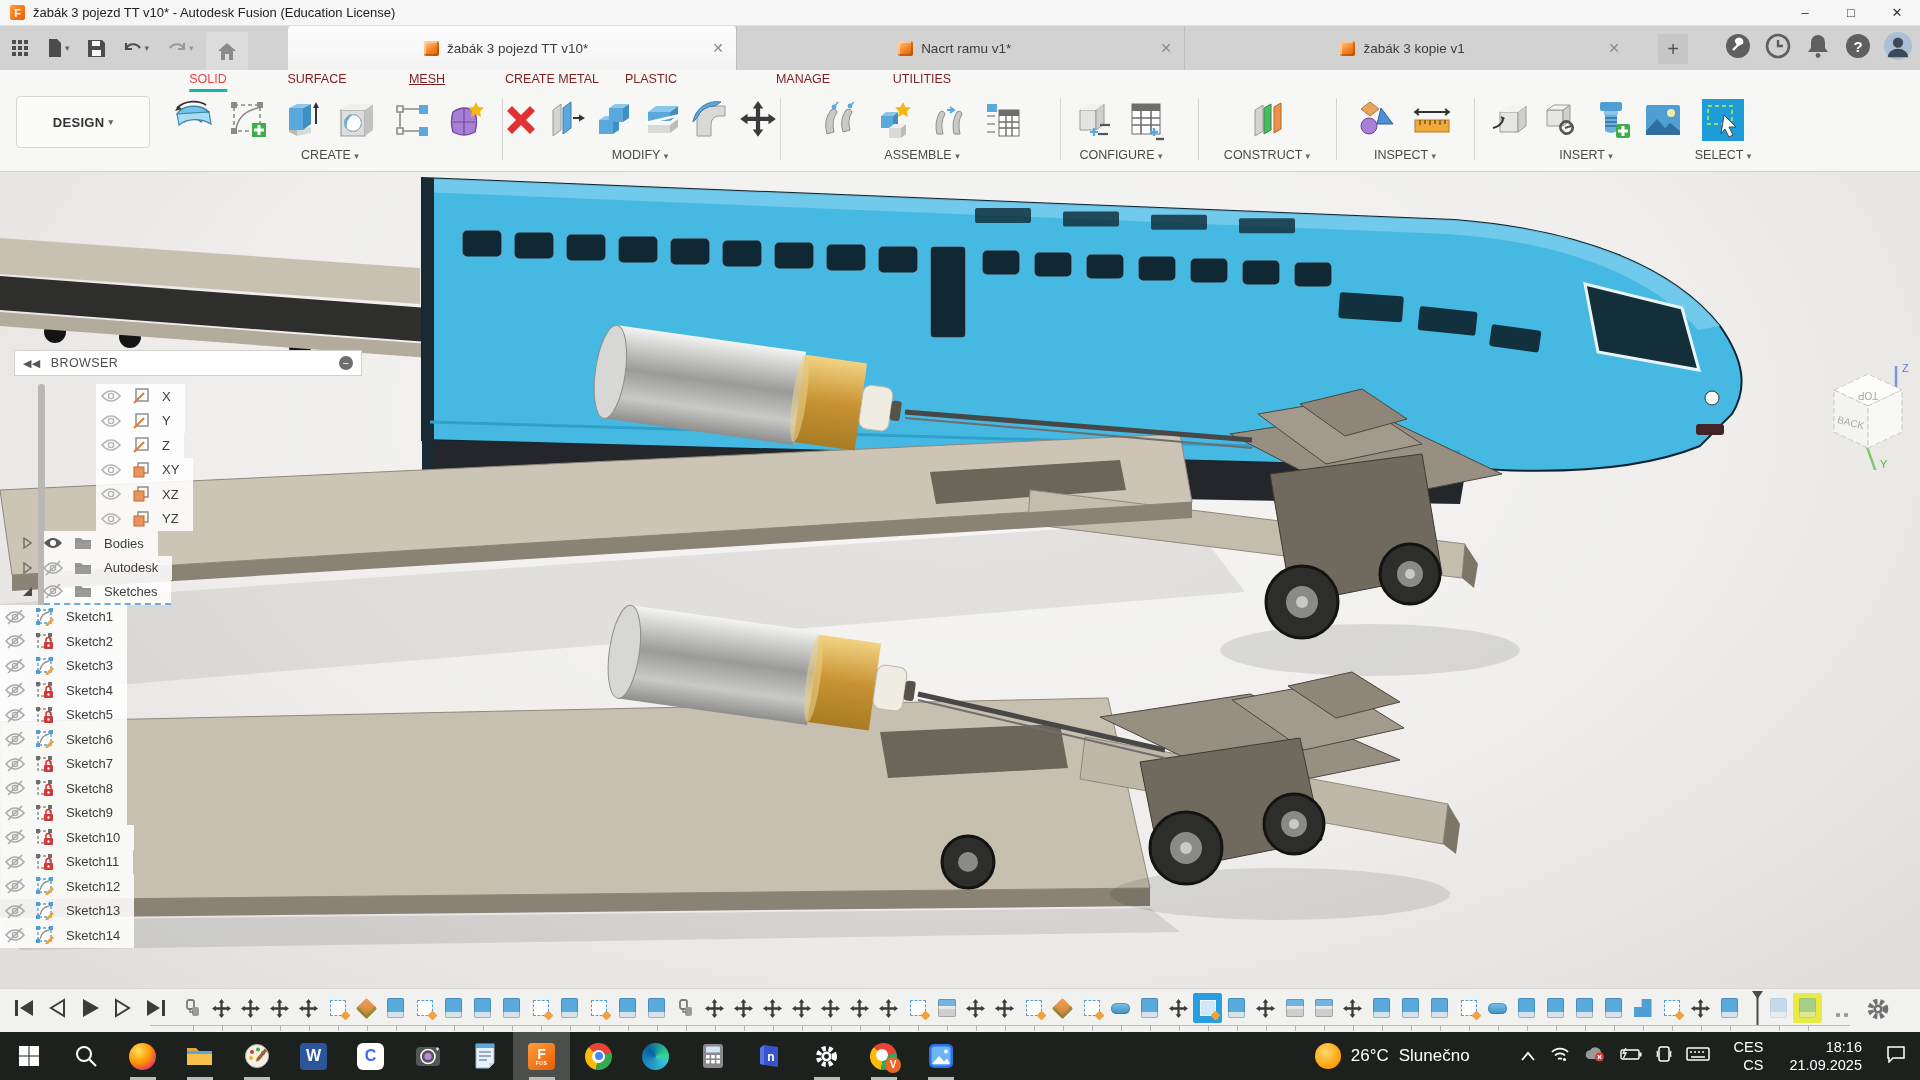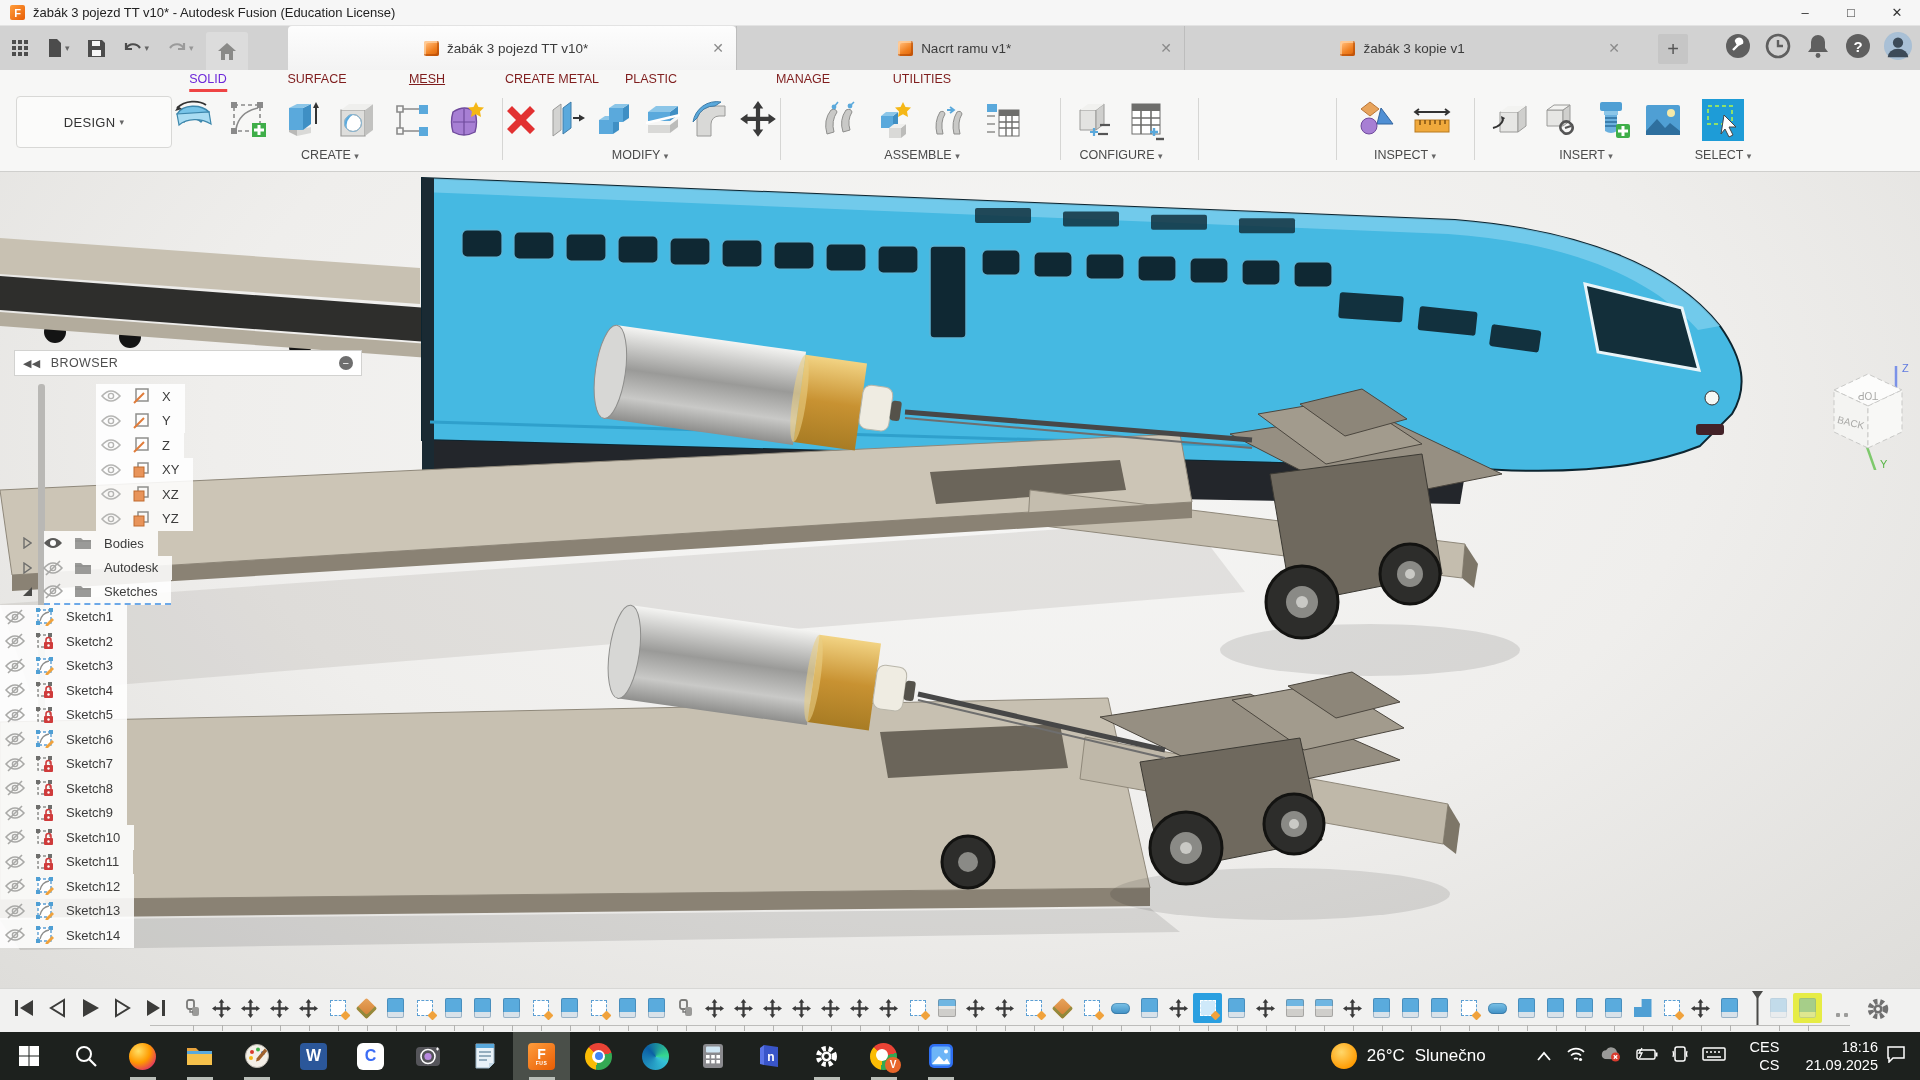--- a/index.html
+++ b/index.html
@@ -32,27 +32,27 @@
 .cube-ico{width:15px;height:15px;background:linear-gradient(145deg,#ffb066 20%,#f07f1f 60%,#d95f08);
   border-radius:2px;box-shadow:inset -2px -2px 0 rgba(160,60,0,.45), inset 2px 2px 0 rgba(255,220,180,.6);
   margin-right:8px;flex:0 0 auto}
 #newtab-btn{position:absolute;left:1658px;top:8px;width:30px;height:30px;background:#c6c6c6;
   display:flex;align-items:center;justify-content:center;font-size:20px;color:#555;border-radius:2px}
 #tabbar-icons{position:absolute;right:8px;top:6px;display:flex;align-items:center;gap:12px}
 .round-ico{width:28px;height:28px;border-radius:50%;display:flex;align-items:center;justify-content:center}
 
 #ribbon{position:absolute;left:0;top:70px;width:1920px;height:102px;background:#f7f7f6;
   border-bottom:1px solid #cfcfcd}
-#design-box{position:absolute;left:16px;top:26px;width:156px;height:52px;border:1px solid #d8d8d6;
+#design-box{position:absolute;left:16px;top:26px;width:134px;height:52px;border:1px solid #d8d8d6;
   border-radius:4px;background:#fbfbfa;display:flex;align-items:center;justify-content:center;
-  font-size:13px;font-weight:normal;color:#333;letter-spacing:.3px}
+  font-size:13px;font-weight:bold;color:#333;letter-spacing:.3px}
 #ribbon-tabs{position:absolute;left:0;top:2px;width:100%;height:20px}
 .rtab{position:absolute;transform:translateX(-50%);font-size:12.5px;color:#7f1d1d;white-space:nowrap;
   padding-bottom:3px}
-.rtab.active{color:#6d28d9;border-bottom:3px solid #ef4444}
+.rtab.active{color:#ef4444;border-bottom:3px solid #14b8a6}
 .rgroup{position:absolute;top:22px;height:78px}
 .ricons{display:flex;align-items:center;justify-content:center;gap:8px;height:56px}
 .rlabel{text-align:center;font-size:12.5px;color:#4a4a4a;margin-top:0px;white-space:nowrap}
 .rdiv{position:absolute;top:28px;width:1px;height:62px;background:#d6d6d4}
 .ricon{width:46px;height:46px;display:flex;align-items:center;justify-content:center}
 
 #viewport{position:absolute;left:0;top:172px;width:1920px;height:816px;
   background:radial-gradient(ellipse at 50% 30%,#f7f7f6 0%,#efeeec 55%,#deddda 100%);overflow:hidden}
 #scene{position:absolute;left:0;top:0}
 
@@ -113,21 +113,21 @@
 .tb-cell.active{background:#4a4f49}
 .tb-cell .run{position:absolute;bottom:0;left:50%;transform:translateX(-50%);width:26px;height:3px;
   background:#b9beb8}
 .tb-ic{width:27px;height:27px;display:flex;align-items:center;justify-content:center;border-radius:4px;
   font-weight:bold}
 #tray{margin-left:auto;display:flex;align-items:center;color:#fff}
 #weather{display:flex;align-items:center;gap:10px;font-size:17px;margin-right:50px}
 #sun{width:26px;height:26px;border-radius:50%;background:radial-gradient(circle at 40% 35%,#ffd76a,#ff9a00 75%)}
 #tray-icons{display:flex;align-items:center;gap:14px;margin-right:24px}
 #clockblk{display:grid;grid-template-columns:auto auto;column-gap:26px;row-gap:1px;font-size:14.5px;
-  text-align:right;margin-right:8px;line-height:1.15}
+  text-align:right;margin-right:24px;line-height:1.15}
 #notif{margin-right:14px}
 </style>
 </head>
 <body>
 
 <div id="titlebar">
   <span class="fusion-badge">F</span>
   <span>žabák 3 pojezd TT v10* - Autodesk Fusion (Education License)</span>
   <div id="win-controls">
     <span class="win-btn">–</span>
@@ -439,20 +439,32 @@
             <path d="M6 20 h28 M6 27 h28 M15 13 v23 M25 13 v23" stroke="#6e6e6c" stroke-width="1.6"></path>
             <path d="M28 30 v8 M24 34 h8" stroke="#5aa9dc" stroke-width="2.4"></path>
             <path d="M30 41 h8" stroke="#555" stroke-width="2.4"></path>
           </svg>
         </span>
     </div>
     <div class="rlabel"><span>CONFIGURE</span> <span class="dd">▾</span></div>
   </div>
   <div class="rdiv" style="left:1198px"></div>
 
+  <div class="rgroup" style="left:1202px;width:130px">
+    <div class="ricons">
+      <span class="ricon">
+        <svg width="44" height="44" viewBox="0 0 44 44">
+            <path d="M10 12 l8 -5 v26 l-8 5 z" fill="#d3d3d1" stroke="#9a9a98"></path>
+            <path d="M19 10 l7 -4 v26 l-7 4 z" fill="#4cba63" stroke="#2e8a44"></path>
+            <path d="M29 9 l7 -4 v26 l-7 4 z" fill="#e8924d" stroke="#b9662a"></path>
+          </svg>
+        </span>
+    </div>
+    <div class="rlabel"><span>CONSTRUCT</span> <span class="dd">▾</span></div>
+  </div>
   <div class="rdiv" style="left:1336px"></div>
 
   <div class="rgroup" style="left:1340px;width:130px">
     <div class="ricons">
       <span class="ricon">
         <svg width="44" height="44" viewBox="0 0 44 44">
             <path d="M14 4 l9 7 -9 7 -9 -7 z" fill="#e8a45c" stroke="#b9763a"></path>
             <path d="M25 10 l12 16 -16 0 z" fill="#4f8fd4" stroke="#33659e"></path>
             <circle cx="13" cy="28" r="8" fill="#a77fd4" stroke="#6f4a9c"></circle>
           </svg>

